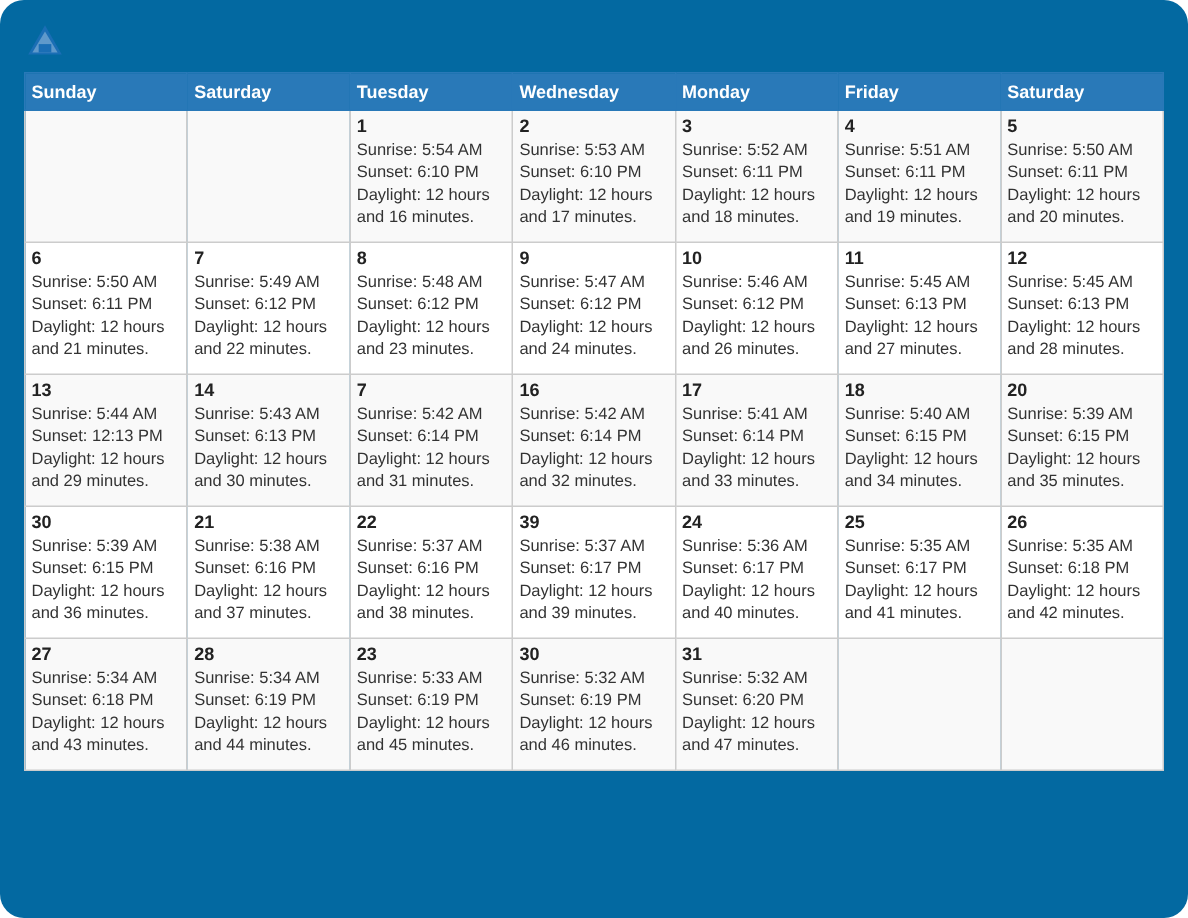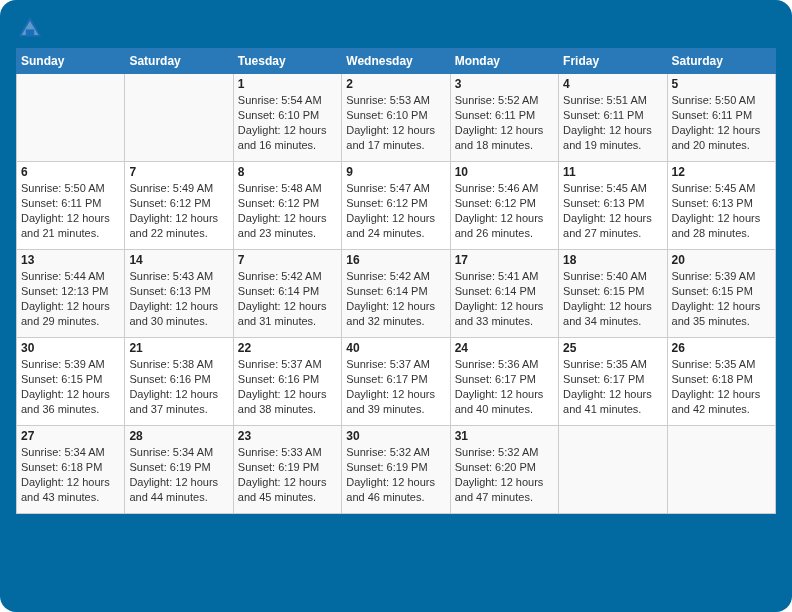--- a/index.html
+++ b/index.html
@@ -272,21 +272,21 @@
 Sunset: 6:16 PM
 Daylight: 12 hours and 37 minutes.</div>
           </td>
           <td>
             <span class="day-number">22</span>
             <div class="day-info">Sunrise: 5:37 AM
 Sunset: 6:16 PM
 Daylight: 12 hours and 38 minutes.</div>
           </td>
           <td>
-            <span class="day-number">40</span>
+            <span class="day-number">39</span>
             <div class="day-info">Sunrise: 5:37 AM
 Sunset: 6:17 PM
 Daylight: 12 hours and 39 minutes.</div>
           </td>
           <td>
             <span class="day-number">24</span>
             <div class="day-info">Sunrise: 5:36 AM
 Sunset: 6:17 PM
 Daylight: 12 hours and 40 minutes.</div>
           </td>

